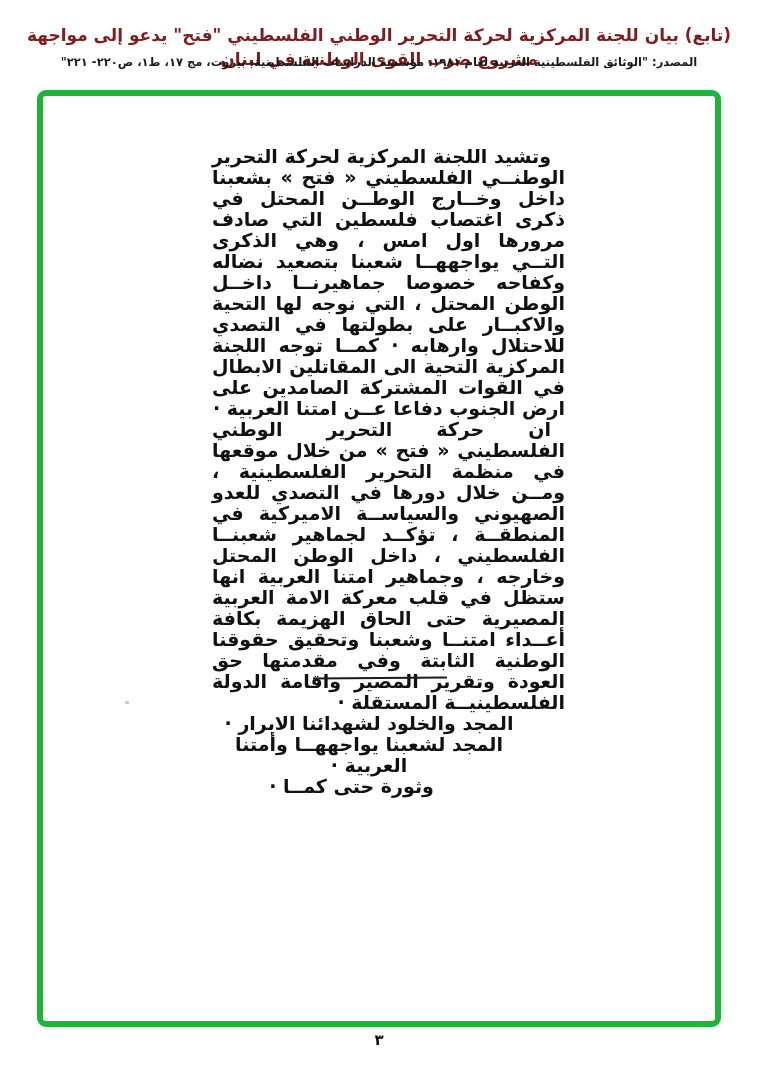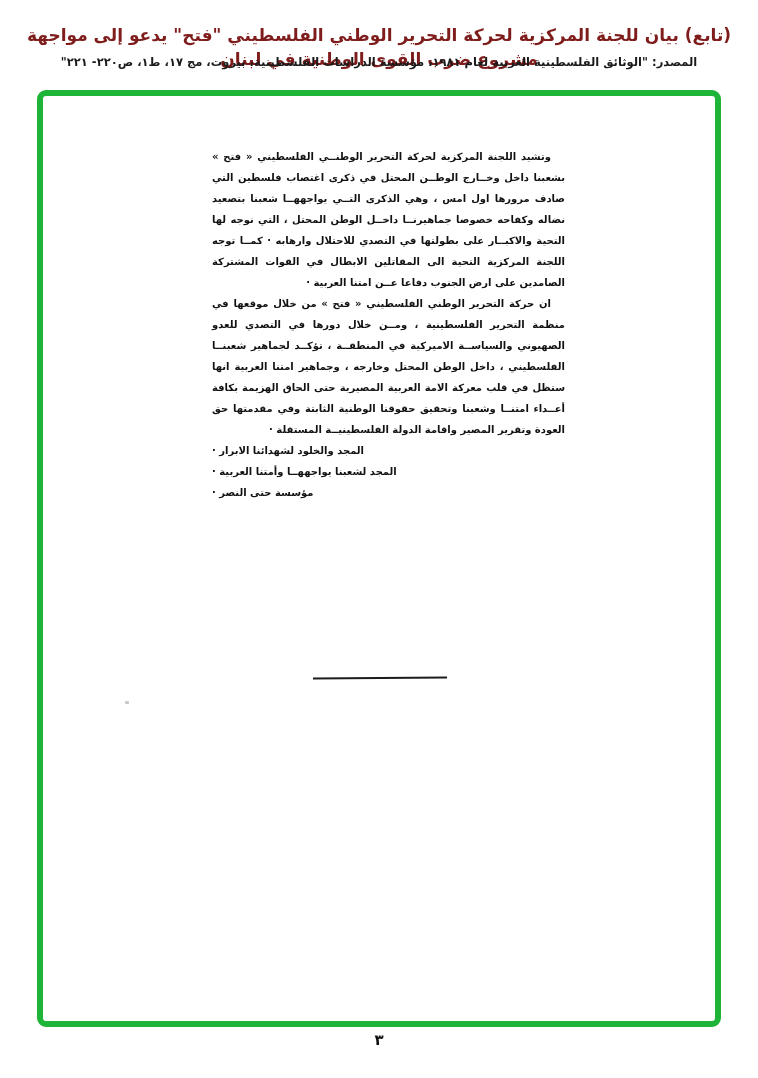--- a/index.html
+++ b/index.html
@@ -47,30 +47,30 @@
     border: 6px solid #1eb438;
     border-radius: 9px;
     background: transparent;
   }
   .text-block {
     position: absolute;
     left: 212px;
     top: 146px;
     width: 353px;
     direction: rtl;
-    font-size: 10px;
+    font-size: 19px;
     font-weight: bold;
     line-height: 21px;
     color: #111111;
   }
   .body-paragraph {
     text-align: justify;
     text-indent: 14px;
   }
-  .slogan-line { text-align: left; }
+  .slogan-line { text-align: center; }
   .slogan-1, .slogan-2 { padding-left: 0; padding-right: 39px; }
   .slogan-3 { padding-right: 74px; }
   .separator-rule {
     position: absolute;
     left: 313px;
     top: 677px;
     width: 134px;
     height: 2px;
     background: #1c1c1c;
     transform: rotate(-0.5deg);
@@ -106,21 +106,21 @@
 
   <div class="header-source">المصدر: "الوثائق الفلسطينية العربية لعام ١٩٨١،  مؤسسة الدراسات الفلسطينية، بيروت، مج ١٧، ط١، ص٢٢٠- ٢٢١"</div>
 
   <div class="green-box"></div>
 
   <div class="text-block">
     <p class="body-paragraph">وتشيد اللجنة المركزية لحركة التحرير الوطنــي الفلسطيني « فتح » بشعبنا داخل وخــارج الوطــن المحتل في ذكرى اغتصاب فلسطين التي صادف مرورها اول امس ، وهي الذكرى التــي يواجههــا شعبنا بتصعيد نضاله وكفاحه خصوصا جماهيرنــا داخــل الوطن المحتل ، التي نوجه لها التحية والاكبــار على بطولتها في التصدي للاحتلال وارهابه · كمــا توجه اللجنة المركزية التحية الى المقاتلين الابطال في القوات المشتركة الصامدين على ارض الجنوب دفاعا عــن امتنا العربية ·</p>
     <p class="body-paragraph">ان حركة التحرير الوطني الفلسطيني « فتح » من خلال موقعها في منظمة التحرير الفلسطينية ، ومــن خلال دورها في التصدي للعدو الصهيوني والسياســة الاميركية في المنطقــة ، تؤكــد لجماهير شعبنــا الفلسطيني ، داخل الوطن المحتل وخارجه ، وجماهير امتنا العربية انها ستظل في قلب معركة الامة العربية المصيرية حتى الحاق الهزيمة بكافة أعــداء امتنــا وشعبنا وتحقيق حقوقنا الوطنية الثابتة وفي مقدمتها حق العودة وتقرير المصير واقامة الدولة الفلسطينيــة المستقلة ·</p>
     <div class="slogan-line slogan-1">المجد والخلود لشهدائنا الابرار ·</div>
     <div class="slogan-line slogan-2">المجد لشعبنا يواجههــا وأمتنا العربية ·</div>
-    <div class="slogan-line slogan-3">مؤسسة حتى النصر ·</div>
+    <div class="slogan-line slogan-3">وثورة حتى كمــا ·</div>
   </div>
 
   <div class="separator-rule"></div>
 
   <div class="scan-speck"></div>
 
   <div class="page-number">٣</div>
 
 </div>
 

